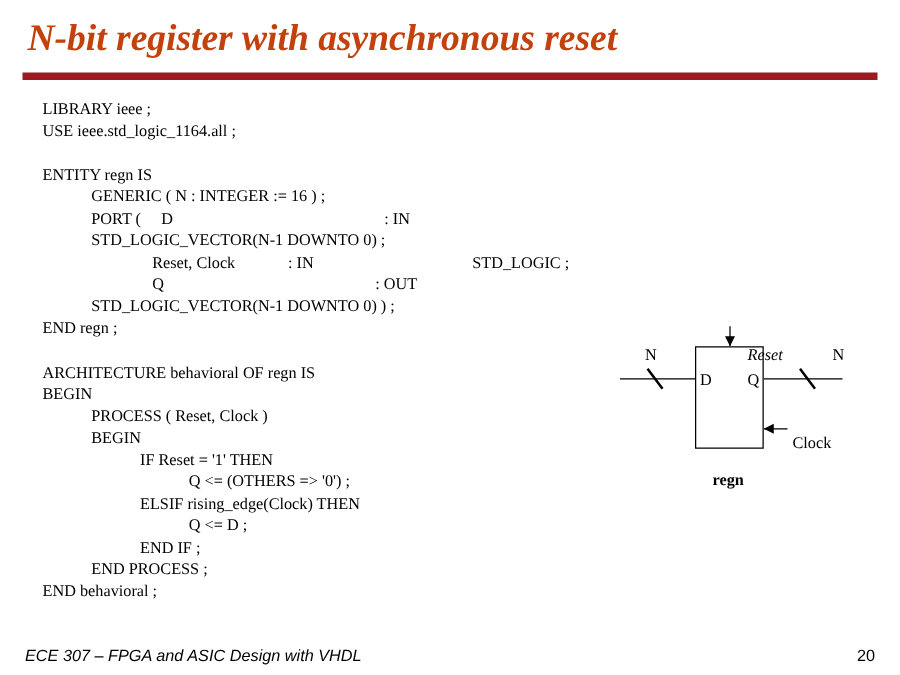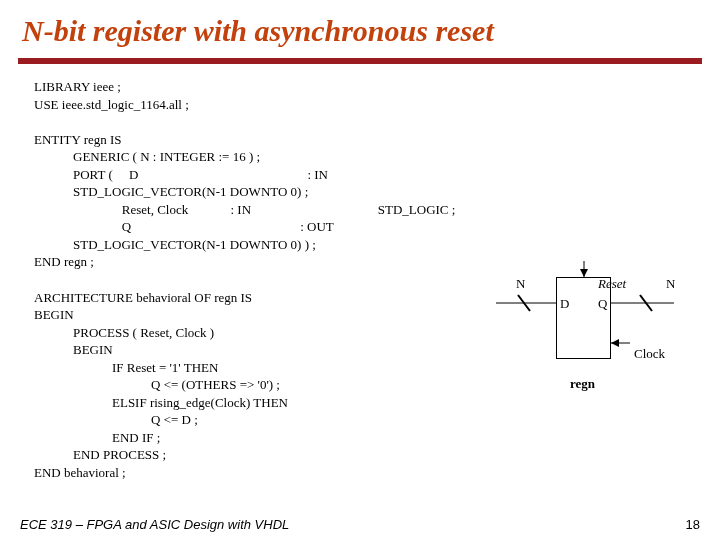--- a/index.html
+++ b/index.html
@@ -123,15 +123,15 @@
     <span class="lbl" style="top:16px; left:176px;">N</span>
     <span class="lbl" style="top:16px; left:108px;font-style:italic;">Reset</span>
     <span class="lbl" style="top:36px; left:70px;">D</span>
     <span class="lbl" style="top:36px; left:108px;">Q</span>
     <span class="lbl" style="top:86px; left:144px;">Clock</span>
     <span class="lbl" style="top:116px; left:80px; font-weight:bold;">regn</span>
   </div>
 </div>
 
 <div class="footer">
-  <span>ECE 319 – FPGA and ASIC Design with VHDL</span>
-  <span class="pagenum">18</span>
+  <span>ECE 307 – FPGA and ASIC Design with VHDL</span>
+  <span class="pagenum">20</span>
 </div>
 
 </body></html>

